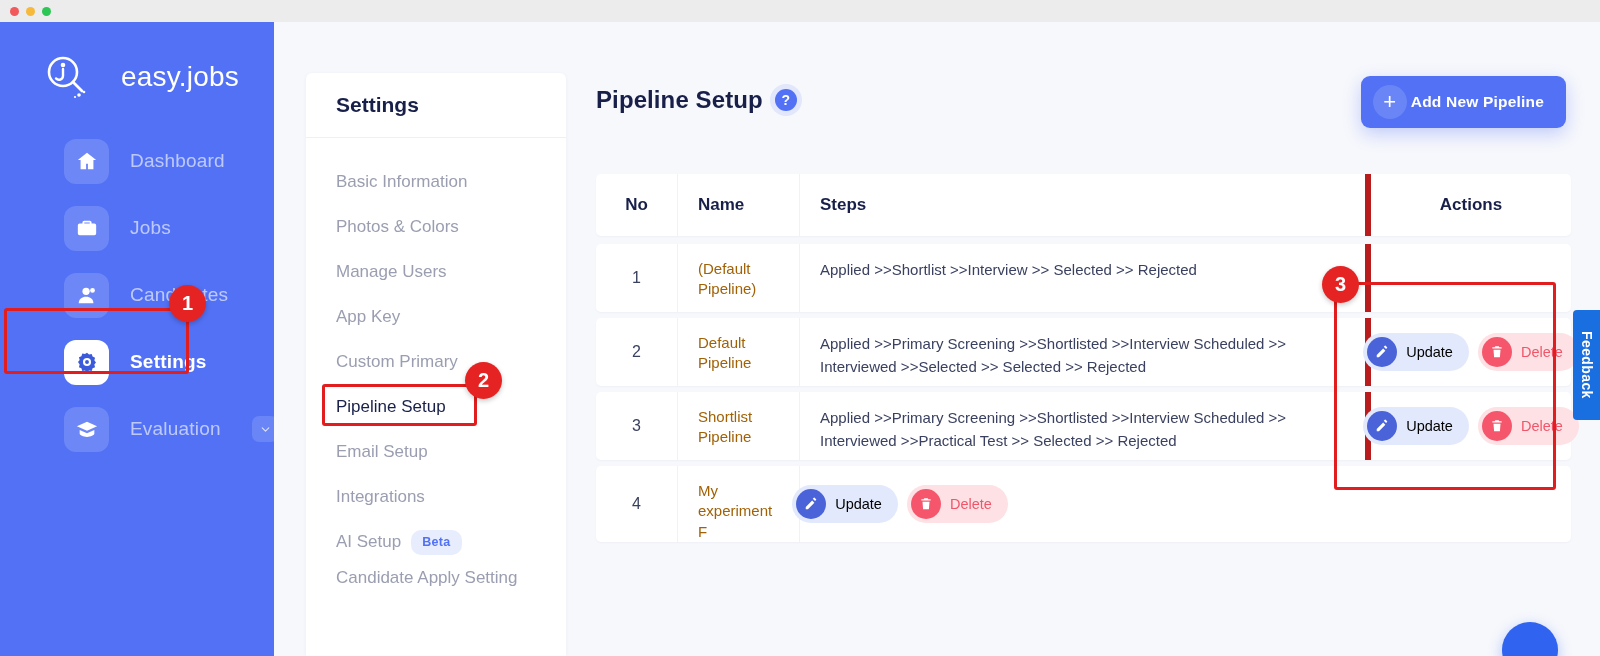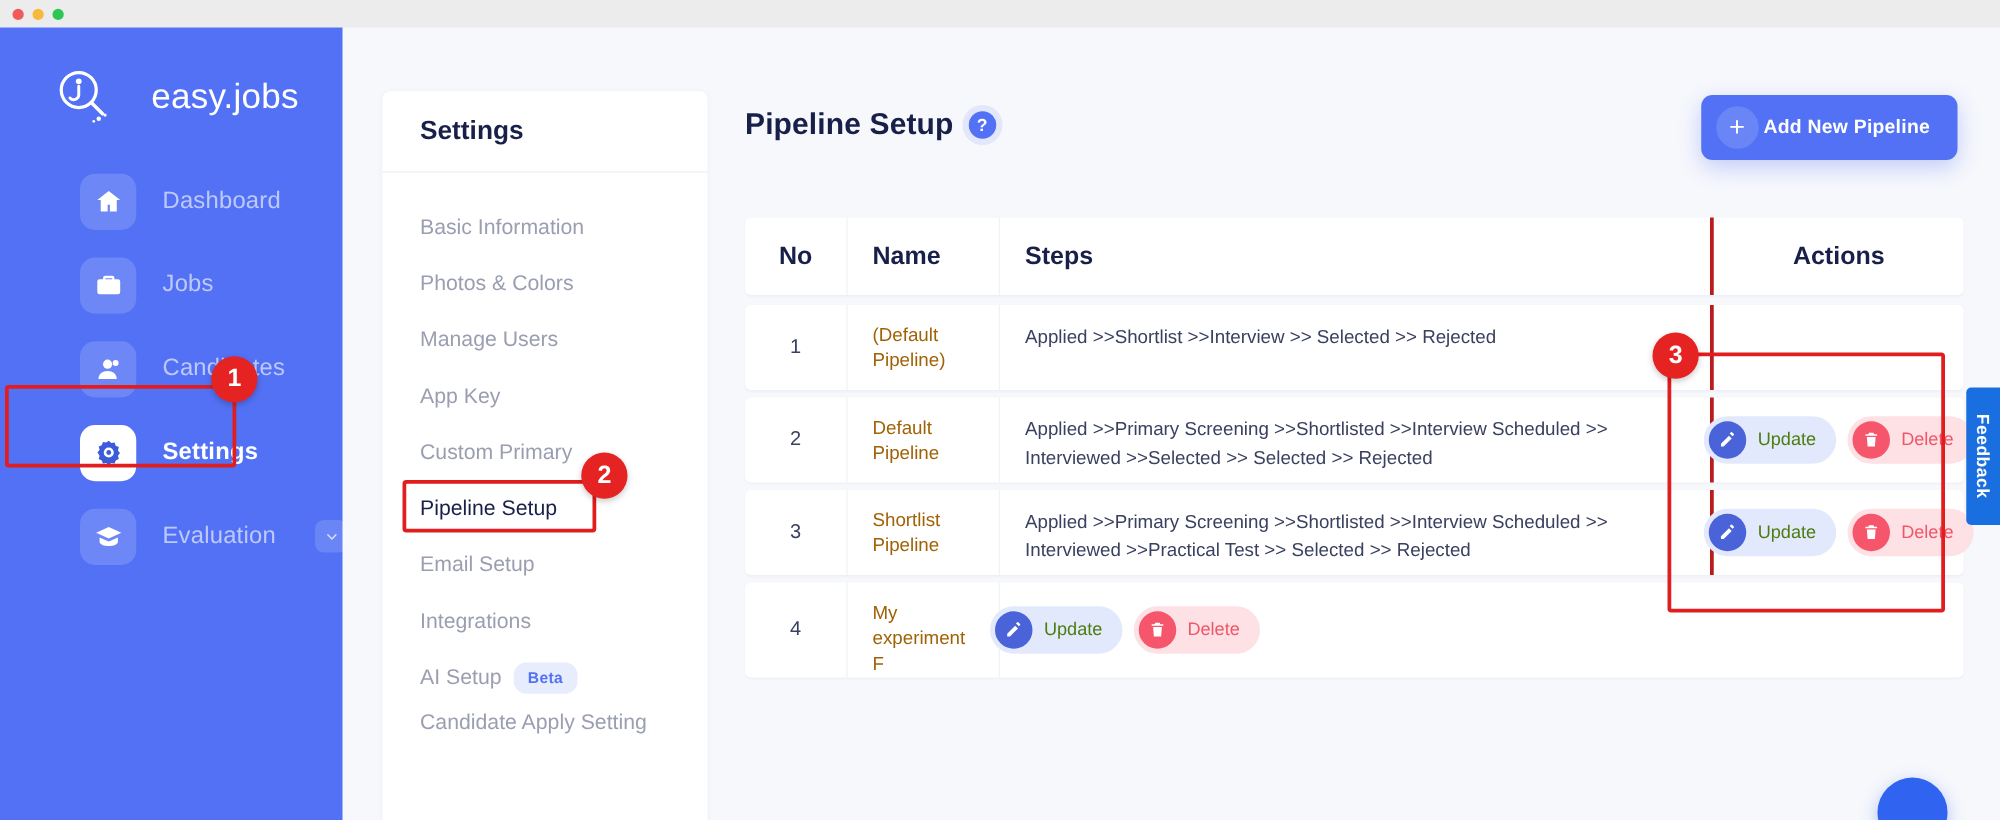--- a/index.html
+++ b/index.html
@@ -113,43 +113,43 @@
     font-size: 22px; font-weight: 400; flex: 0 0 34px;
   }
 
   
   .table { position: absolute; top: 152px; left: 30px; width: 975px; }
   .trow {
     display: flex; background: #ffffff; border-radius: 5px;
     margin-bottom: 6px; box-shadow: 0 1px 2px rgba(40,50,90,.04);
   }
   .thead { height: 62px; margin-bottom: 8px; }
-  .thead .cell { font-size: 20px; font-weight: 700; color: #18204a; }
+  .thead .cell { font-size: 17px; font-weight: 700; color: #18204a; }
   .cell { display: flex; align-items: center; padding: 0 20px; }
   .c-no     { width: 82px; justify-content: center; flex: 0 0 82px; border-right: 1px solid #f0f2f8; }
   .c-name   { width: 122px; flex: 0 0 122px; border-right: 1px solid #f0f2f8; }
-  .c-steps  { flex: 1 1 auto; border-right: 3px solid #b91c1c; }
+  .c-steps  { flex: 1 1 auto; border-right: 6px solid #b91c1c; }
   .c-actions{ width: 200px; flex: 0 0 200px; justify-content: center; }
   .tbody .trow { min-height: 68px; }
   .tbody .c-no { font-size: 16px; color: #3a4160; }
   .tbody .c-name { font-size: 15px; color: #a16207; line-height: 1.35; display: block; padding-top: 15px; }
   .tbody .c-steps { font-size: 15px; color: #3a4160; line-height: 1.55; display: block; padding-top: 14px; }
   .tbody .c-actions { gap: 9px; }
 
   .act-btn {
     display: flex; align-items: center; gap: 9px;
     border: none; border-radius: 20px; cursor: pointer;
     padding: 4px 16px 4px 4px; font-size: 14.5px; font-weight: 400;
   }
   .act-btn .circ {
     width: 30px; height: 30px; border-radius: 50%;
     display: flex; align-items: center; justify-content: center; flex: 0 0 30px;
   }
   .act-btn .circ svg { width: 14px; height: 14px; fill: #ffffff; }
-  .btn-update { background: #e3e9fd; color: #4d7c0f; text-align: right; }
+  .btn-update { background: #e3e9fd; color: #000000; text-align: right; }
   .btn-update .circ { background: #4a63d8; }
   .btn-delete { background: #fde1e4; color: #f0566a; }
   .btn-delete .circ { background: #f5566c; }
 
   
   .anno-box { position: absolute; border: 3px solid #e11d1d; border-radius: 3px; pointer-events: none; }
   .anno-num {
     position: absolute; width: 37px; height: 37px; border-radius: 50%;
     background: #e62323; color: #ffffff; font-size: 20px; font-weight: 700;
     display: flex; align-items: center; justify-content: center;

